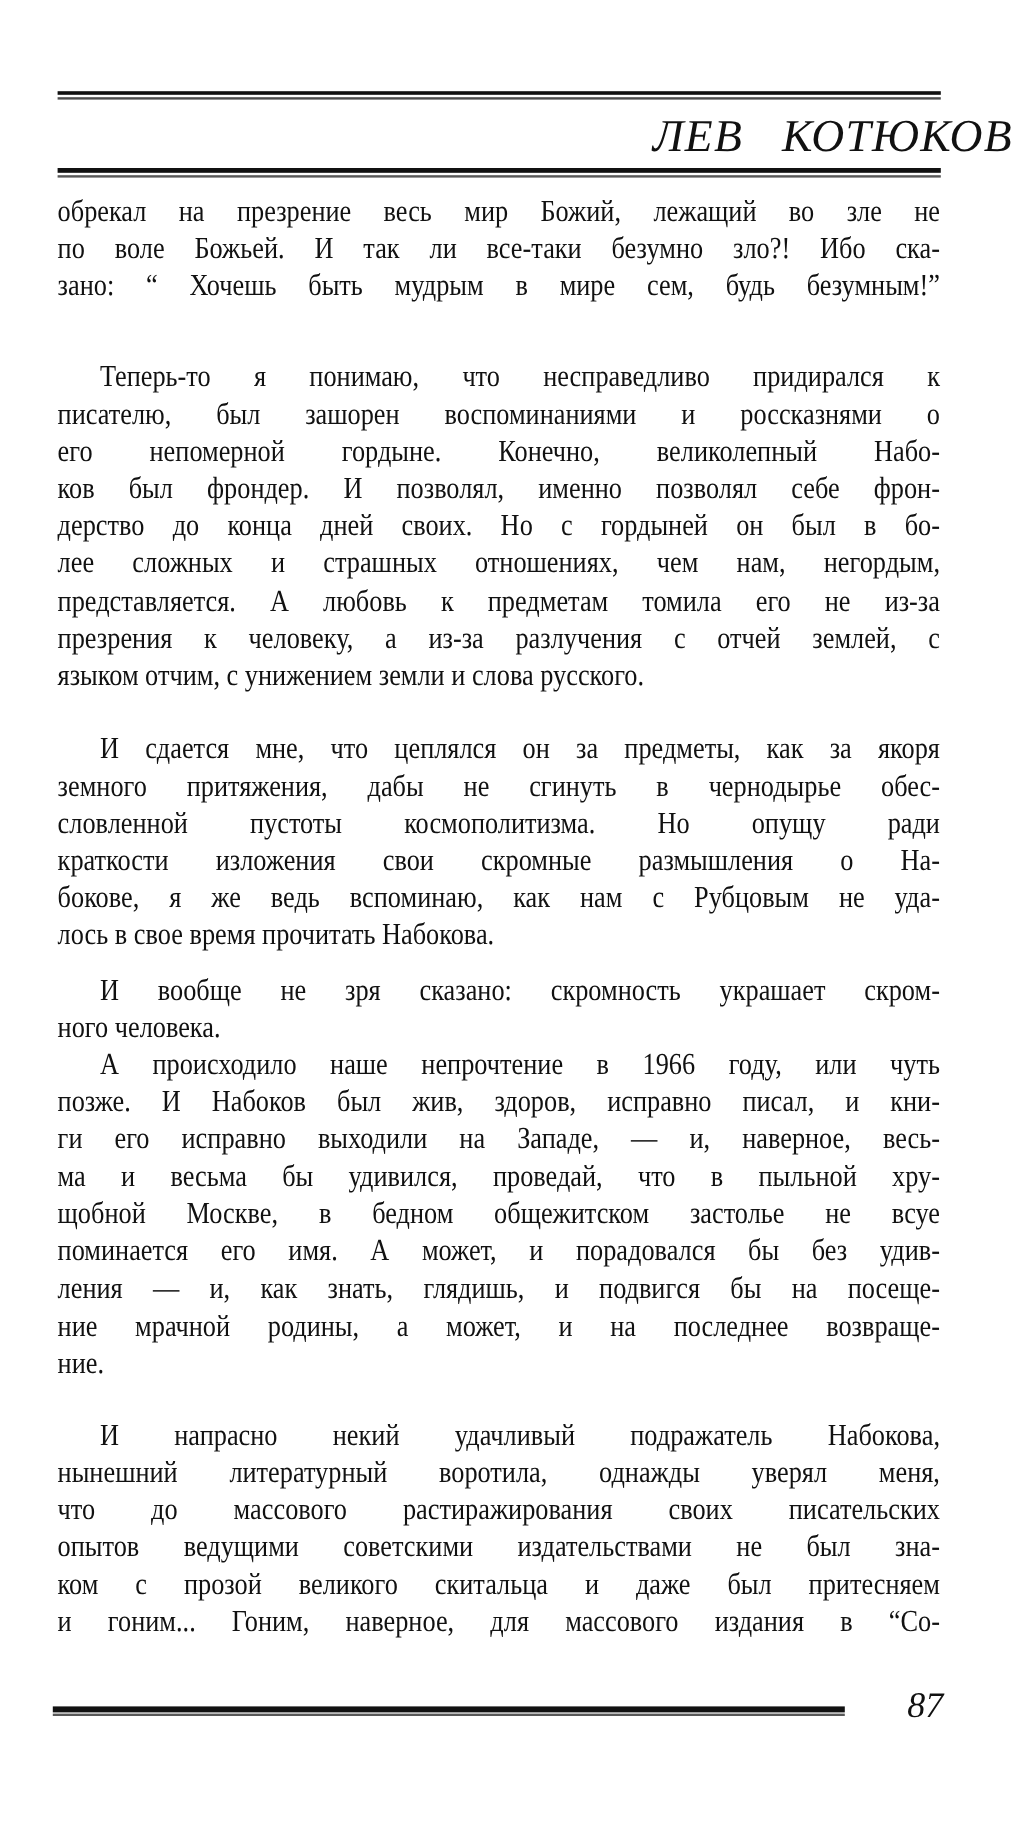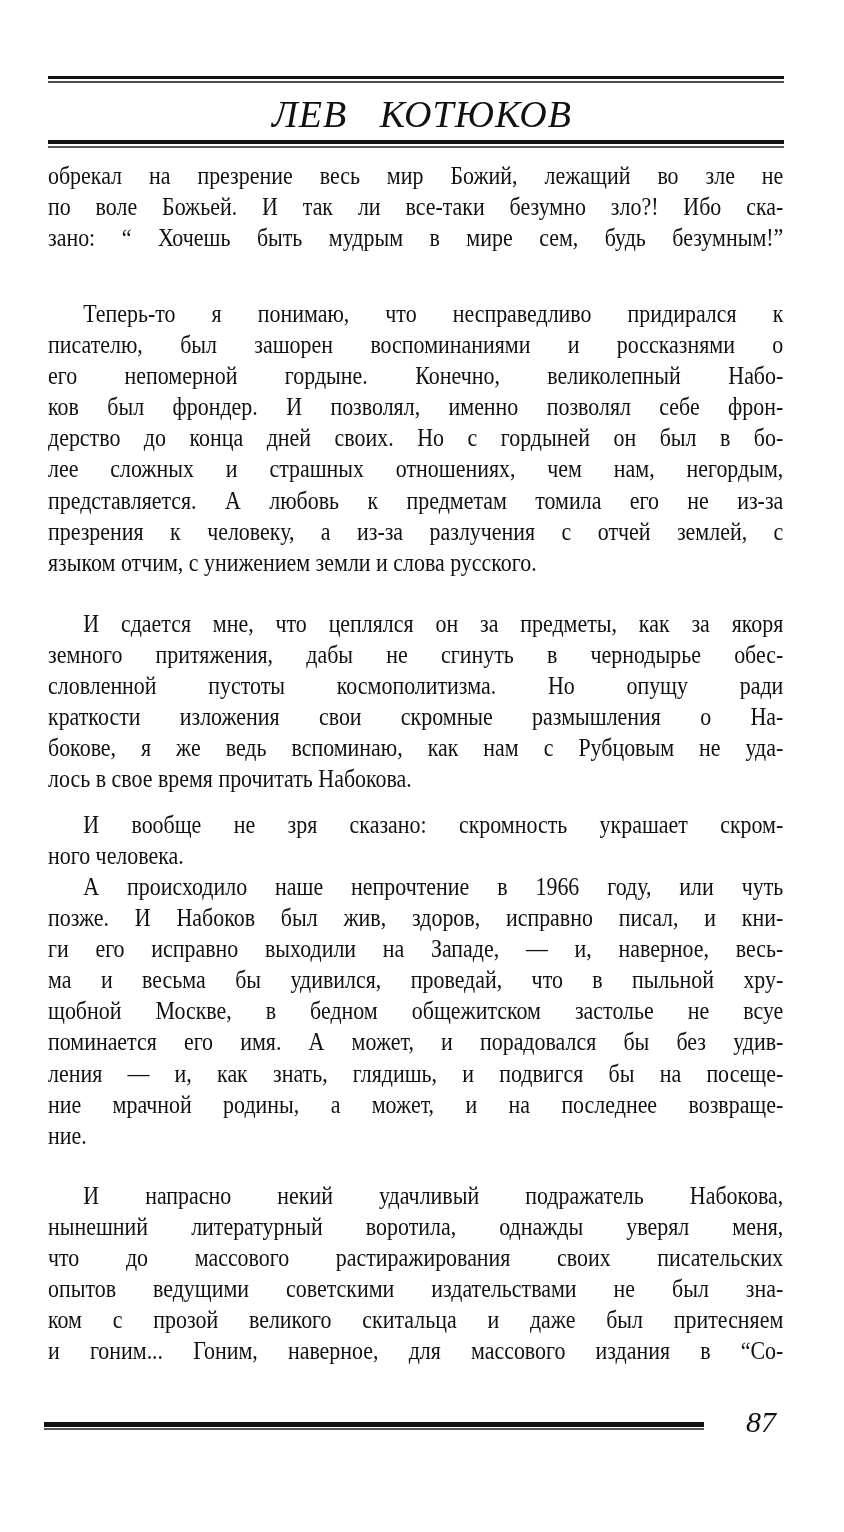--- a/index.html
+++ b/index.html
@@ -24,34 +24,34 @@
     .rule-mid-a { left: 48px; top: 140px; width: 736px; height: 4px; }
     .rule-mid-b { left: 48px; top: 146px; width: 736px; height: 2px; opacity: .7; }
     .rule-bot-a { left: 44px; top: 1422px; width: 660px; height: 5px; }
     .rule-bot-b { left: 44px; top: 1428px; width: 660px; height: 2px; opacity: .7; }
 
     .running-head {
       position: absolute;
       left: 0;
       top: 92px;
       width: 844px;
-      text-align: center;
+      text-align: right;
       font-family: "Liberation Serif", "DejaVu Serif", serif;
       font-style: italic;
       font-size: 38px;
       letter-spacing: 1px;
       word-spacing: 22px;
       line-height: 44px;
     }
     .page-number {
       position: absolute;
       left: 736px;
       top: 1404px;
       width: 50px;
-      text-align: center;
+      text-align: right;
       font-style: italic;
       font-size: 30px;
       line-height: 36px;
     }
 
     .text-block {
       position: absolute;
       left: 48px;
       width: 736px;
       font-family: "Liberation Serif", "DejaVu Serif", serif;

